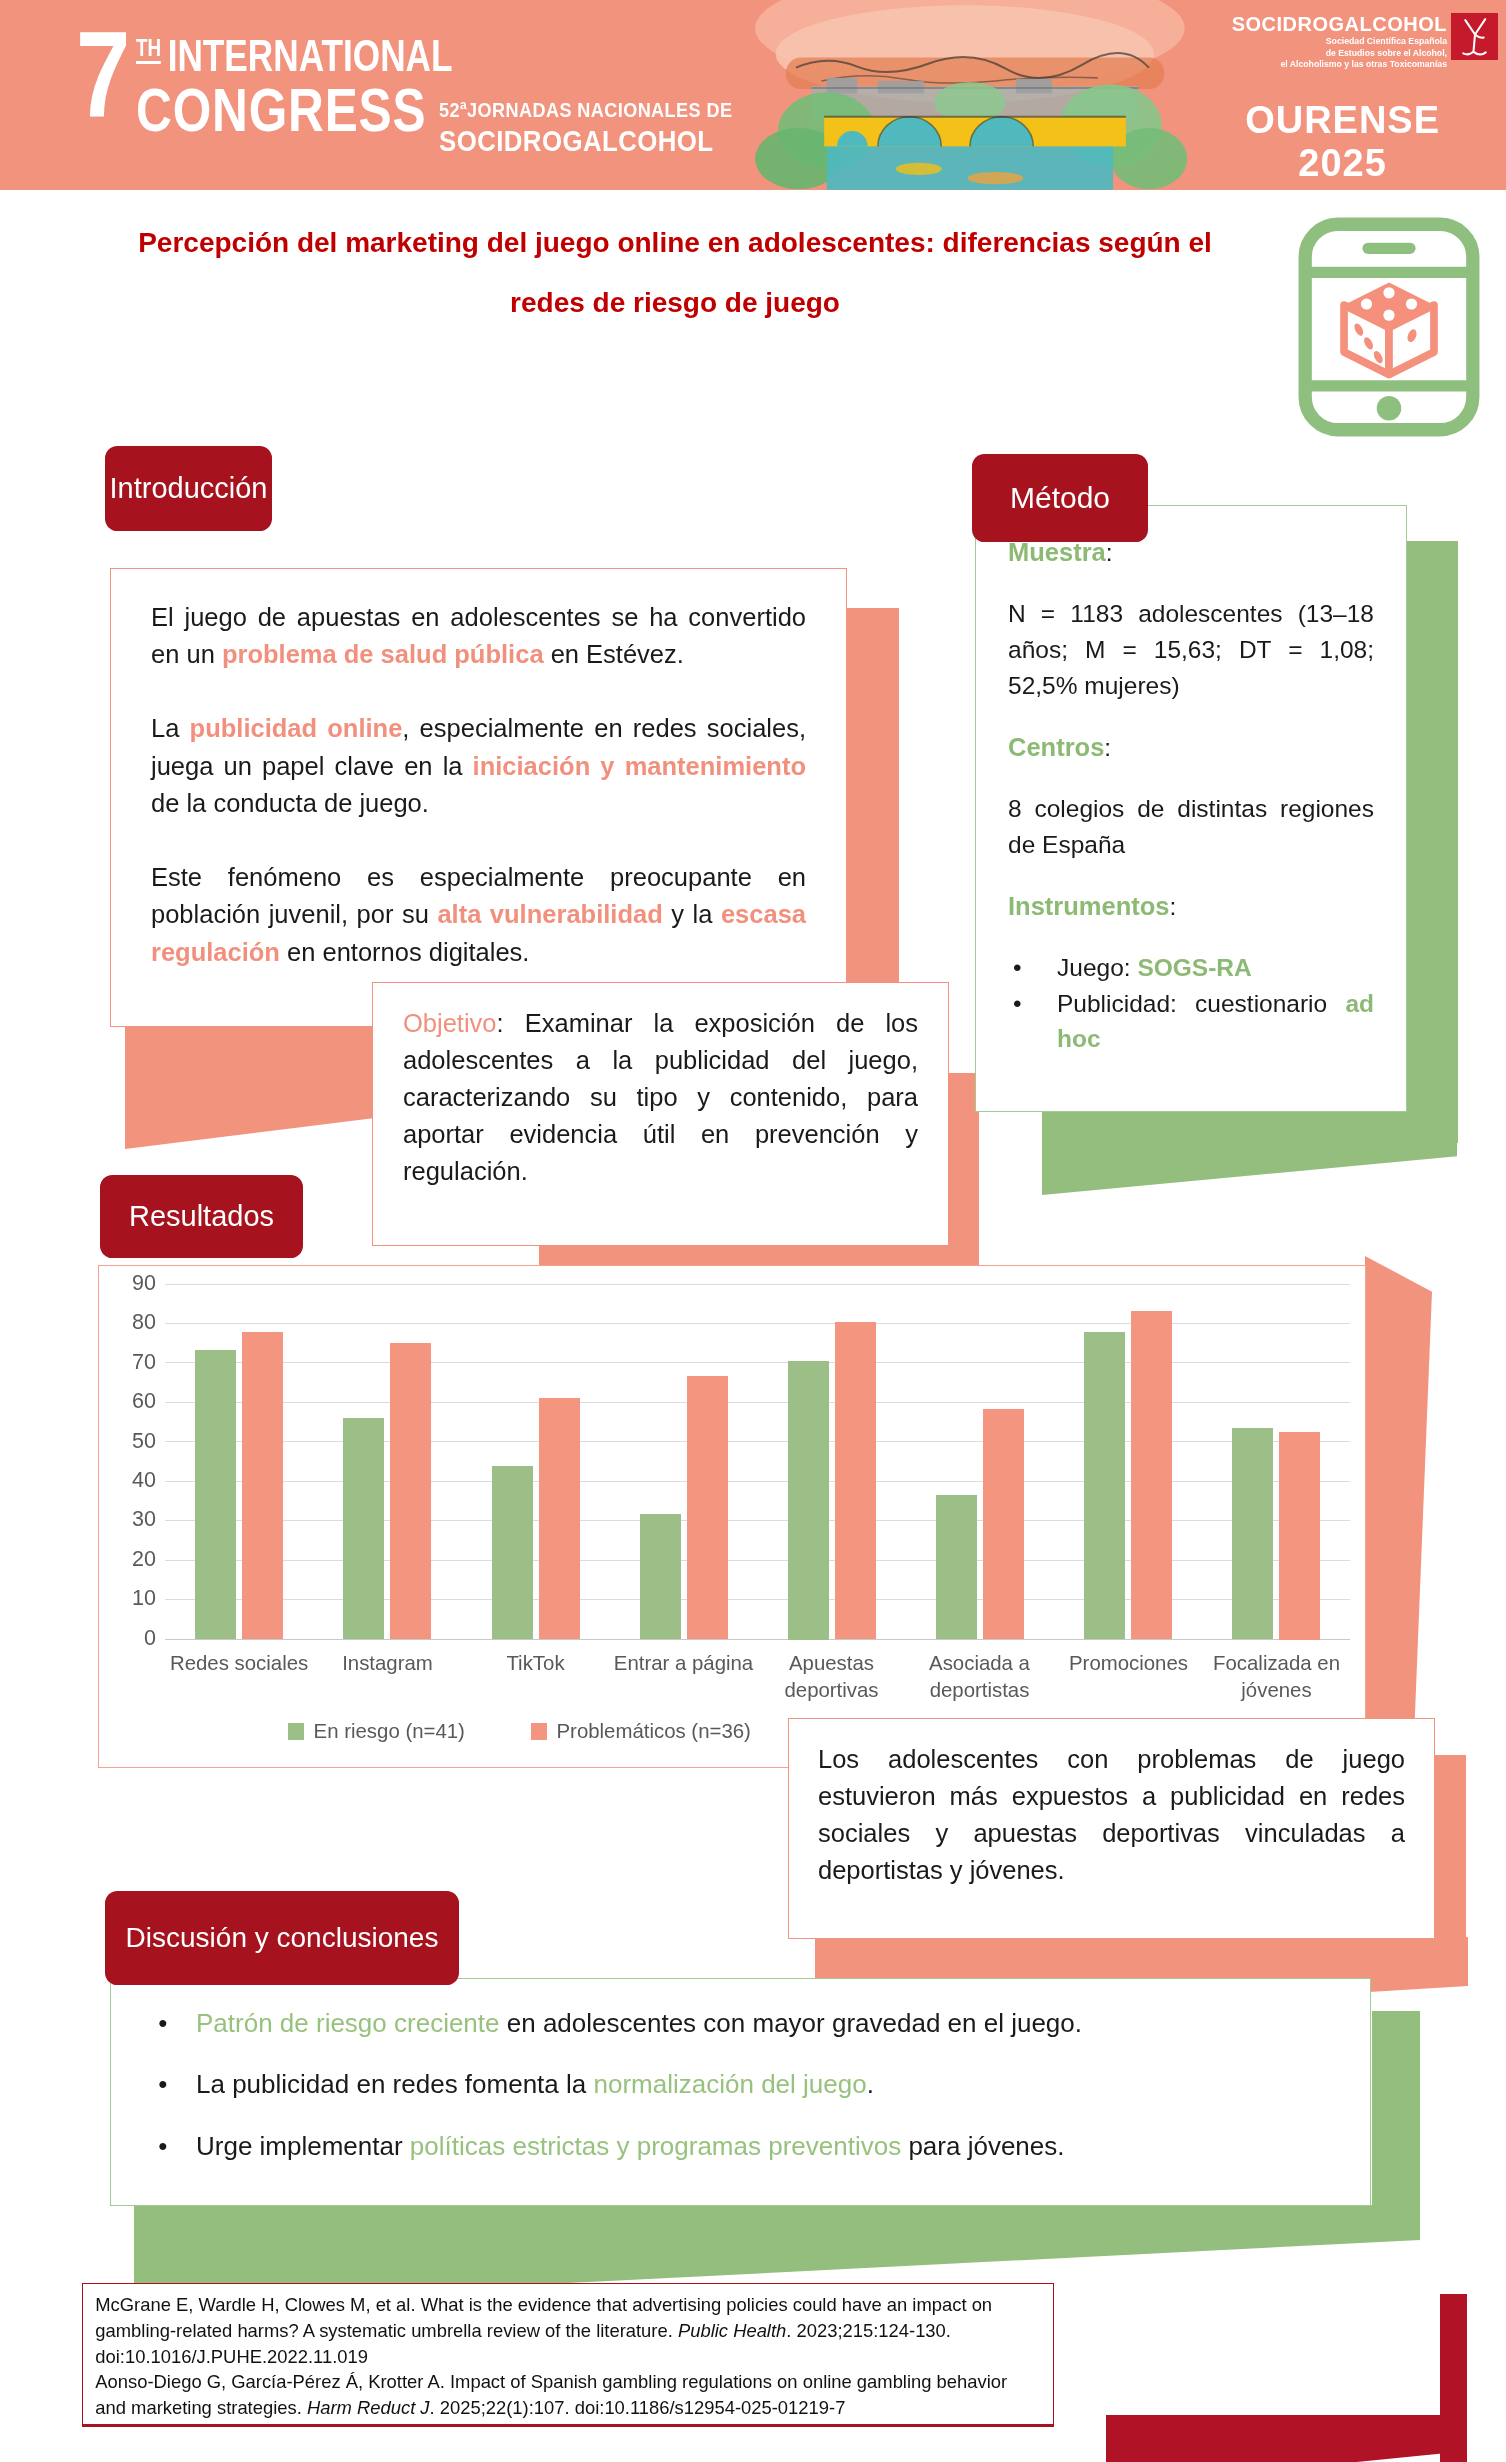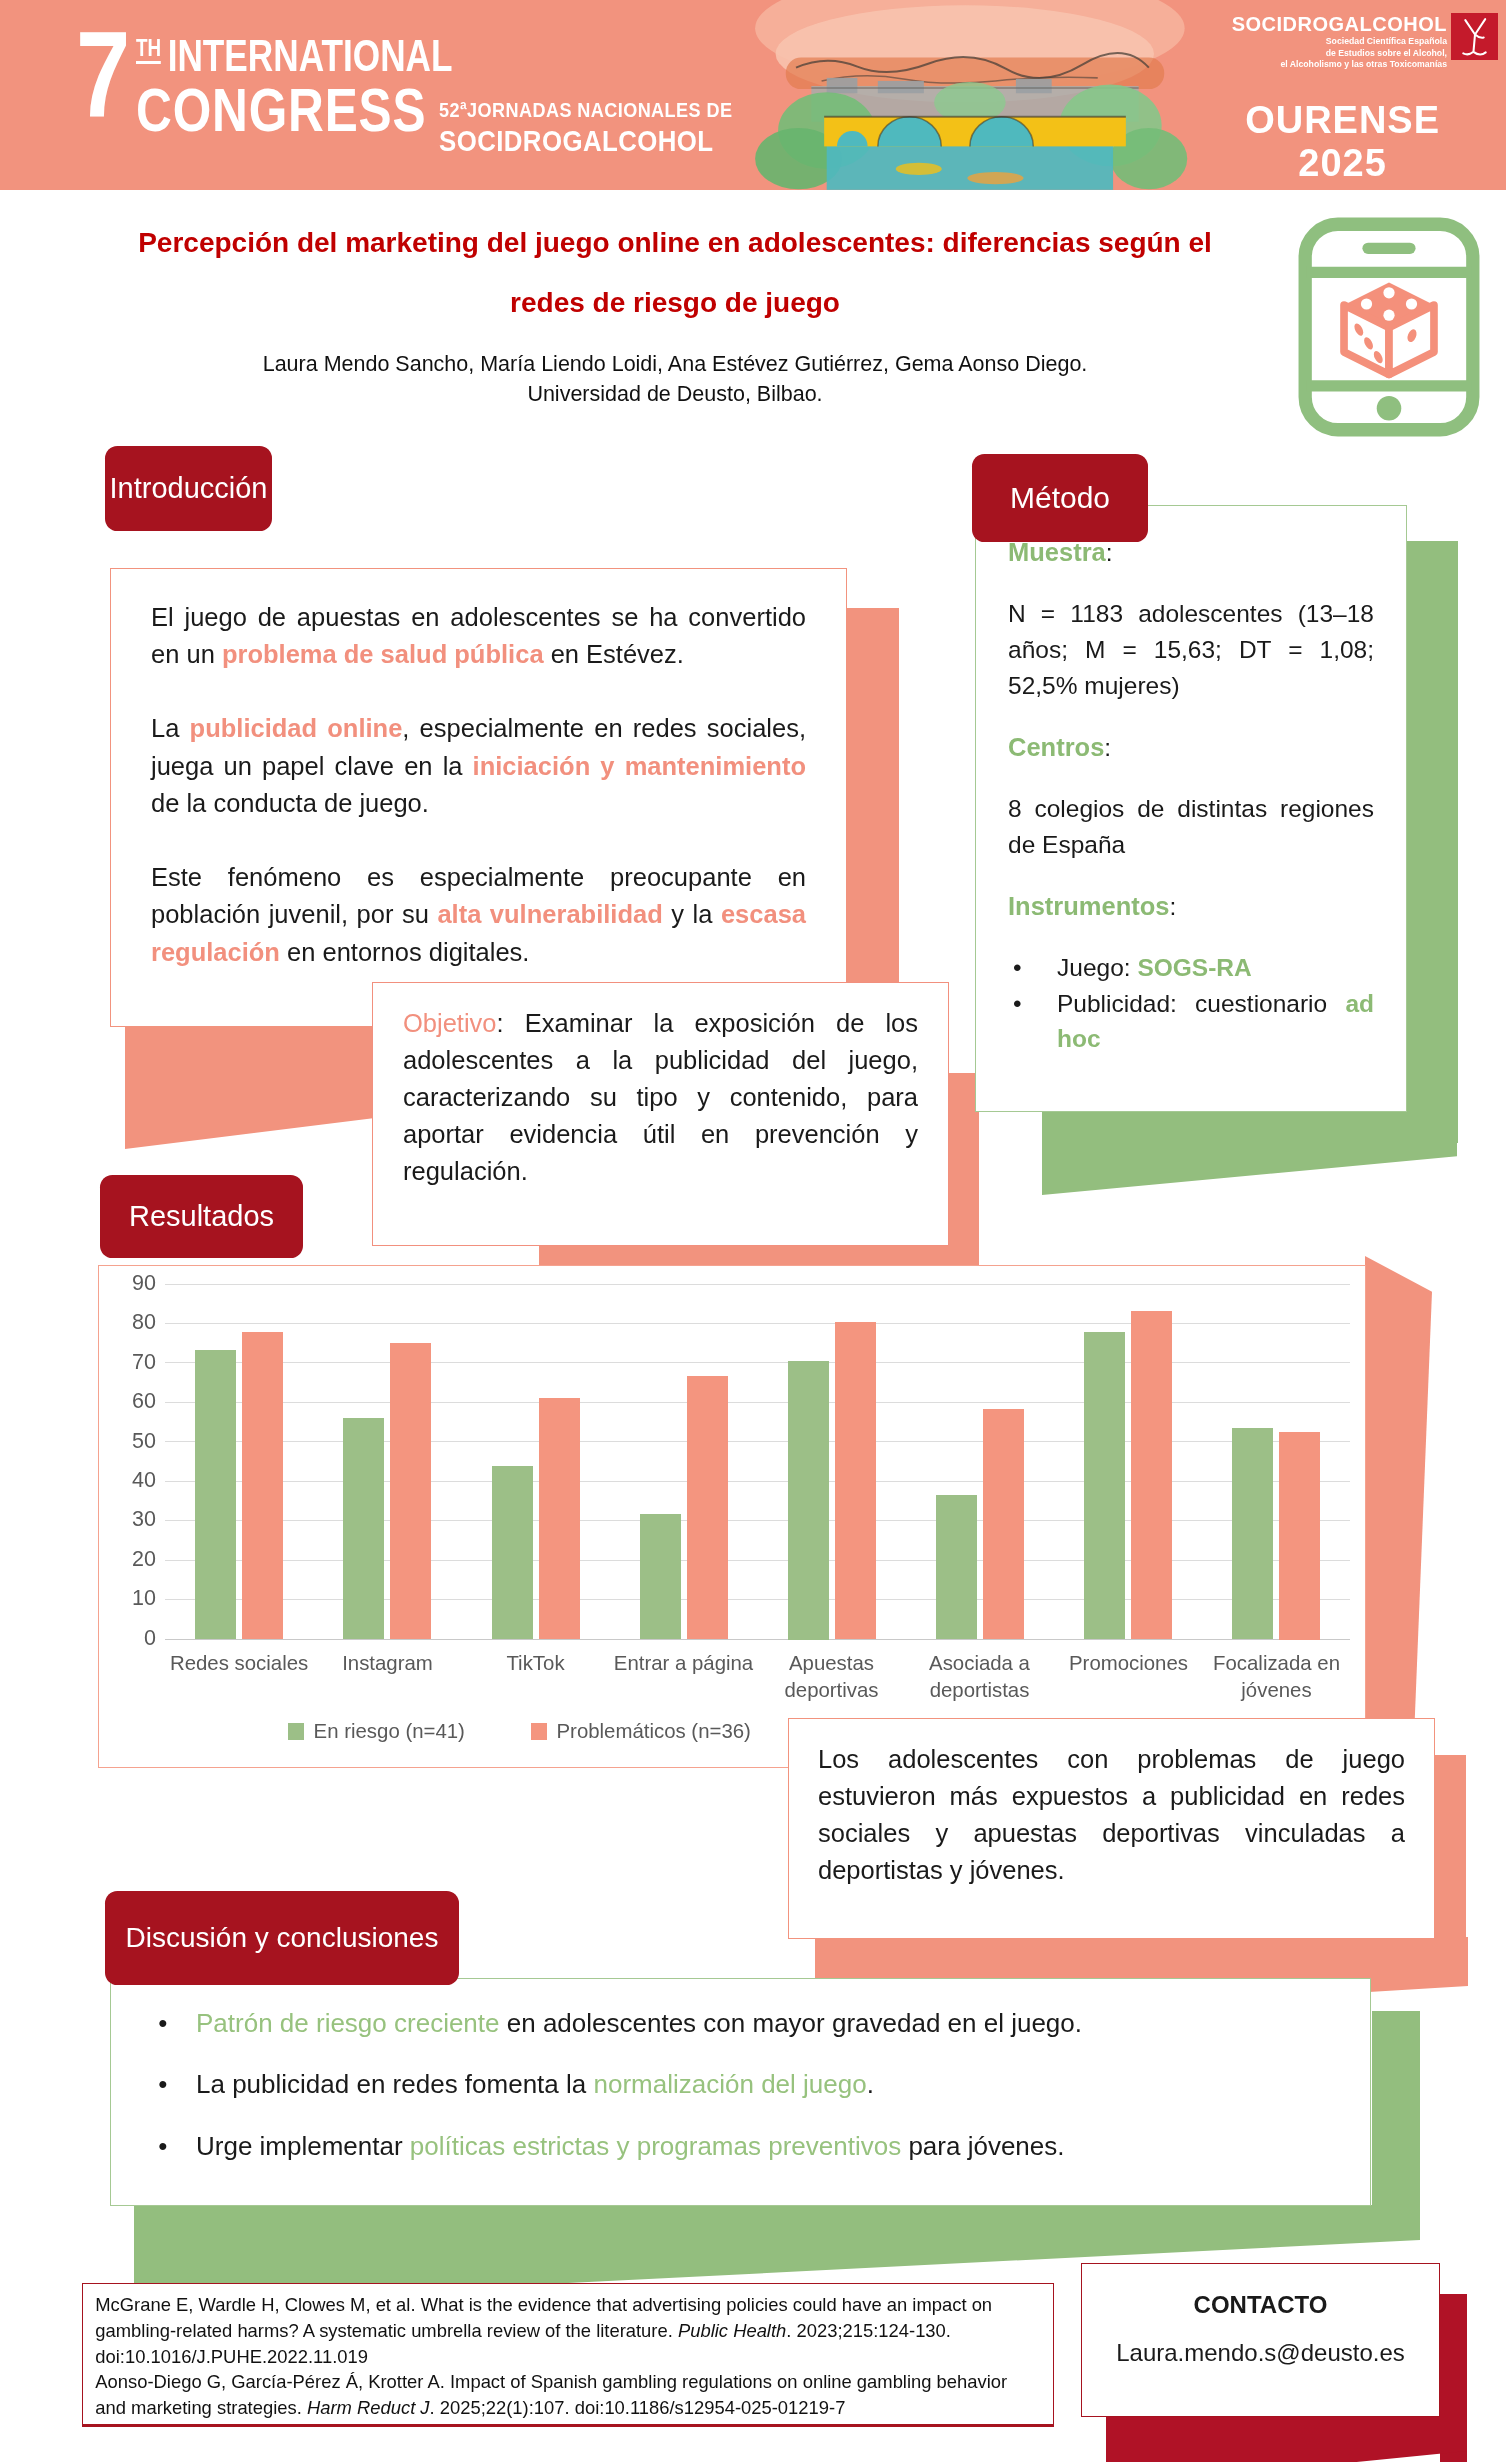--- a/index.html
+++ b/index.html
@@ -177,24 +177,20 @@
     </svg>
     <div class="ourense">
       <div class="ourense-loc">OURENSE 2025</div>
       <div class="ourense-dates">| 16-18 OCTUBRE |</div>
     </div>
   </div>
 
   <div class="titleblock">
     <div>Percepción del marketing del juego online en adolescentes: diferencias según el</div>
     <div class="title-l2">redes de riesgo de juego</div>
-  </div>
-  <div class="authors">
-    <div>Laura Mendo Sancho, María Liendo Loidi, Ana Estévez Gutiérrez, Gema Aonso Diego.</div>
-    <div class="affiliation">Universidad de Deusto, Bilbao.</div>
   </div>
 
   <svg class="phone" width="184" height="220" viewBox="0 0 360 430">
     <rect x="16" y="14" width="328" height="402" rx="64" fill="#ffffff" stroke="#8FBF7F" stroke-width="26"></rect>
     <line x1="18" y1="108" x2="342" y2="108" stroke="#8FBF7F" stroke-width="22"></line>
     <line x1="18" y1="330" x2="342" y2="330" stroke="#8FBF7F" stroke-width="22"></line>
     <rect x="128" y="50" width="104" height="22" rx="11" fill="#8FBF7F"></rect>
     <circle cx="180" cy="374" r="24" fill="#8FBF7F"></circle>
     <polygon points="180,128 268,172 180,216 92,172" fill="#F4907B"></polygon>
     <polygon points="92,172 180,216 180,308 92,264" fill="#ffffff" stroke="#F4907B" stroke-width="15" stroke-linejoin="round"></polygon>
@@ -315,19 +311,15 @@
     <div class="dbullet"><span>Urge implementar </span><span class="ghl2">políticas estrictas y programas preventivos</span><span> para jóvenes.</span></div>
   </div>
 
   <div class="box note-box">Los adolescentes con problemas de juego estuvieron más expuestos a publicidad en redes sociales y apuestas deportivas vinculadas a deportistas y jóvenes.</div>
 
   <div class="box refs-box">
     <span><span>McGrane E, Wardle H, Clowes M, et al. What is the evidence that advertising policies could have an impact on gambling-related harms? A systematic umbrella review of the literature. </span><span class="it">Public Health</span><span>. 2023;215:124-130. doi:10.1016/J.PUHE.2022.11.019</span></span><br>
     <span><span>Aonso-Diego G, García-Pérez Á, Krotter A. Impact of Spanish gambling regulations on online gambling behavior and marketing strategies. </span><span class="it">Harm Reduct J</span><span>. 2025;22(1):107. doi:10.1186/s12954-025-01219-7</span></span>
   </div>
 
-  <div class="box contact-box">
-    <div class="contact-title">CONTACTO</div>
-    <div class="contact-email">Laura.mendo.s@deusto.es</div>
-  </div>
 
 </div>
 
 
 </body></html>

